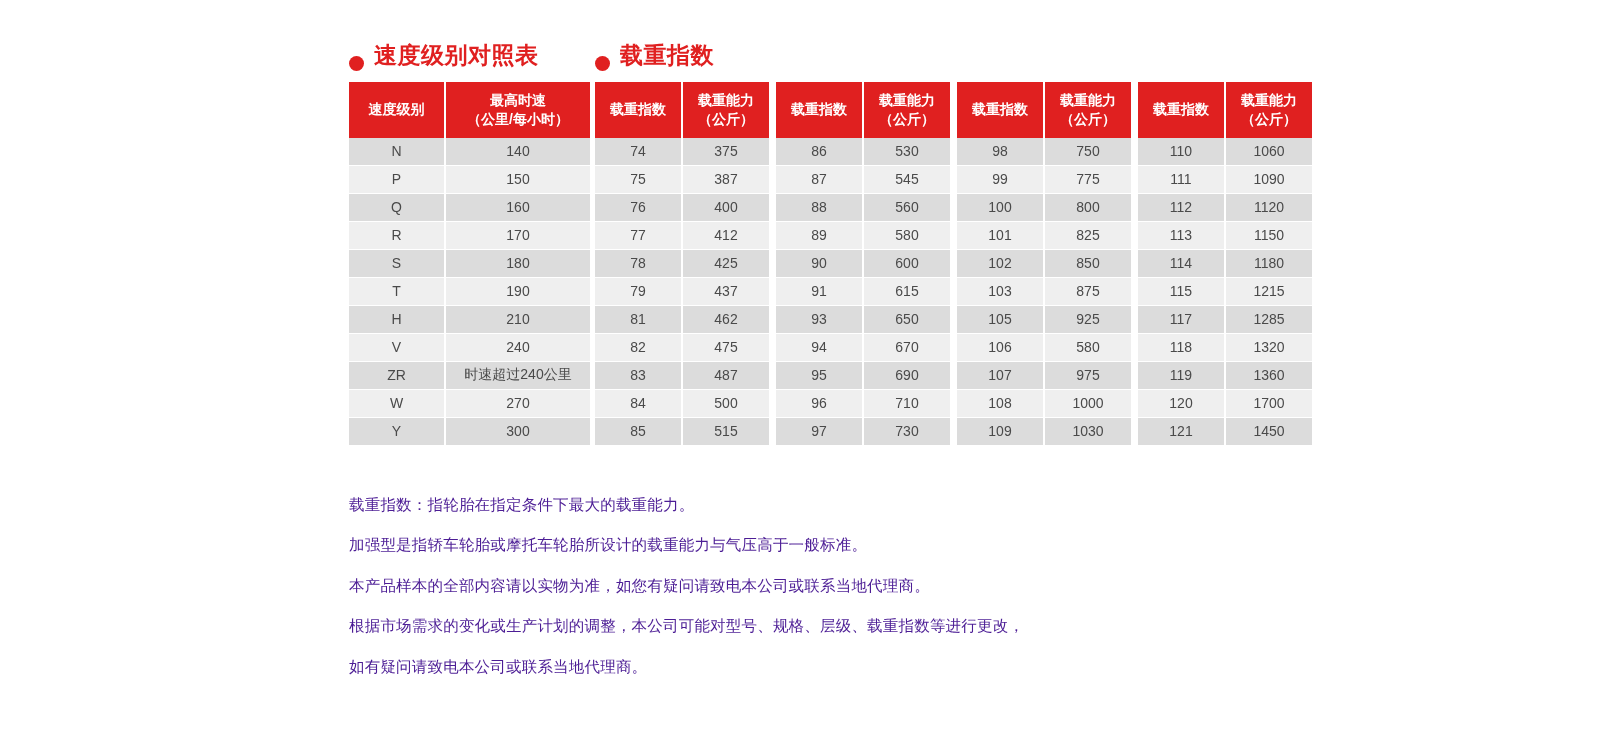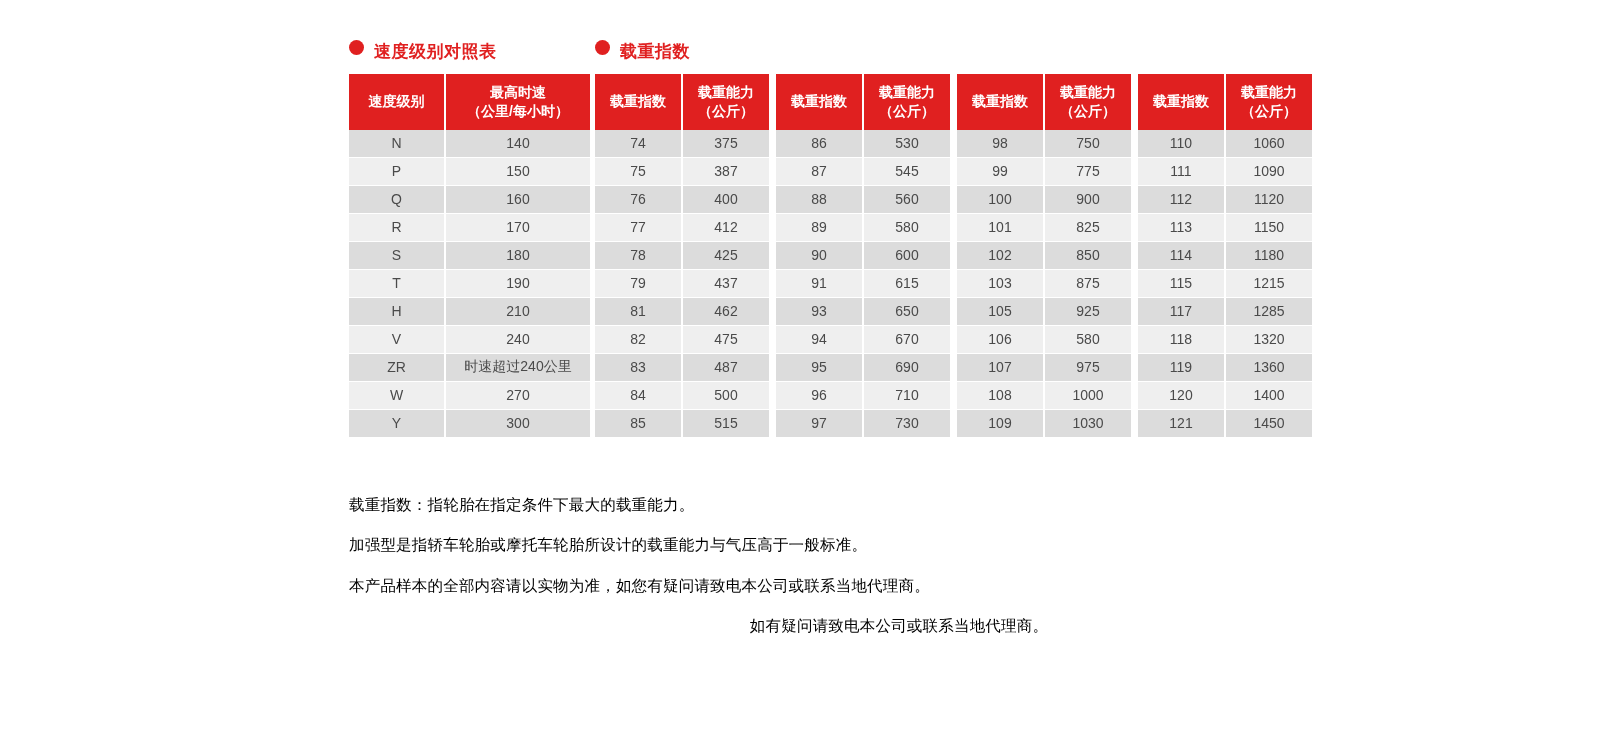--- a/index.html
+++ b/index.html
@@ -17,43 +17,44 @@
   .page {
     position: relative;
     width: 1600px;
     height: 734px;
   }
 
   
   .section-title {
     position: absolute;
     display: flex;
-    align-items: flex-start;
+    align-items: flex-end;
     gap: 10px;
-    font-size: 17px;
+    font-size: 23px;
     font-weight: bold;
     color: #e02020;
     letter-spacing: 0.5px;
   }
   .bullet {
     width: 15px;
     height: 15px;
     border-radius: 50%;
     background: #e02020;
     display: inline-block;
     flex: none;
   }
   #speed-title { left: 349px; top: 40px; }
   #load-title  { left: 595px; top: 40px; }
 
   
   table {
     border-collapse: collapse;
     border-spacing: 0;
     font-size: 14px;
+    margin-top: 8px;
   }
   th {
     background: #e02020;
     color: #ffffff;
     font-weight: bold;
     font-size: 14px;
     line-height: 1.35;
     padding: 9px 4px;
     border-right: 2px solid #ffffff;
     text-align: center;
@@ -98,24 +99,24 @@
   .notes {
     position: absolute;
     left: 349px;
     top: 495px;
     width: 1100px;
   }
   .notes p {
     margin: 0 0 21px 0;
     font-size: 15.5px;
     line-height: 1.25;
-    color: #000000;
+    color: #4c1d95;
     letter-spacing: 0.2px;
   }
-  .notes p:last-child { margin-bottom: 0; text-align: center; }
+  .notes p:last-child { margin-bottom: 0; }
 </style>
 </head>
 <body>
 
 <div class="page">
 
   <div class="section-title" id="speed-title">
     <span class="bullet"></span>
     <span>速度级别对照表</span>
   </div>
@@ -228,21 +229,21 @@
         <td class="gutter">775</td>
         <td>111</td>
         <td>1090</td>
       </tr>
       <tr>
         <td>76</td>
         <td class="gutter">400</td>
         <td>88</td>
         <td class="gutter">560</td>
         <td>100</td>
-        <td class="gutter">900</td>
+        <td class="gutter">800</td>
         <td>112</td>
         <td>1120</td>
       </tr>
       <tr>
         <td>77</td>
         <td class="gutter">412</td>
         <td>89</td>
         <td class="gutter">580</td>
         <td>101</td>
         <td class="gutter">825</td>
@@ -300,35 +301,36 @@
         <td>1360</td>
       </tr>
       <tr>
         <td>84</td>
         <td class="gutter">500</td>
         <td>96</td>
         <td class="gutter">710</td>
         <td>108</td>
         <td class="gutter">1000</td>
         <td>120</td>
-        <td>1400</td>
+        <td>1700</td>
       </tr>
       <tr>
         <td>85</td>
         <td class="gutter">515</td>
         <td>97</td>
         <td class="gutter">730</td>
         <td>109</td>
         <td class="gutter">1030</td>
         <td>121</td>
         <td>1450</td>
       </tr>
     </tbody>
   </table>
 
   <div class="notes">
     <p>载重指数：指轮胎在指定条件下最大的载重能力。</p>
     <p>加强型是指轿车轮胎或摩托车轮胎所设计的载重能力与气压高于一般标准。</p>
     <p>本产品样本的全部内容请以实物为准，如您有疑问请致电本公司或联系当地代理商。</p>
+    <p>根据市场需求的变化或生产计划的调整，本公司可能对型号、规格、层级、载重指数等进行更改，</p>
     <p>如有疑问请致电本公司或联系当地代理商。</p>
   </div>
 
 </div>
 
 </body></html>

